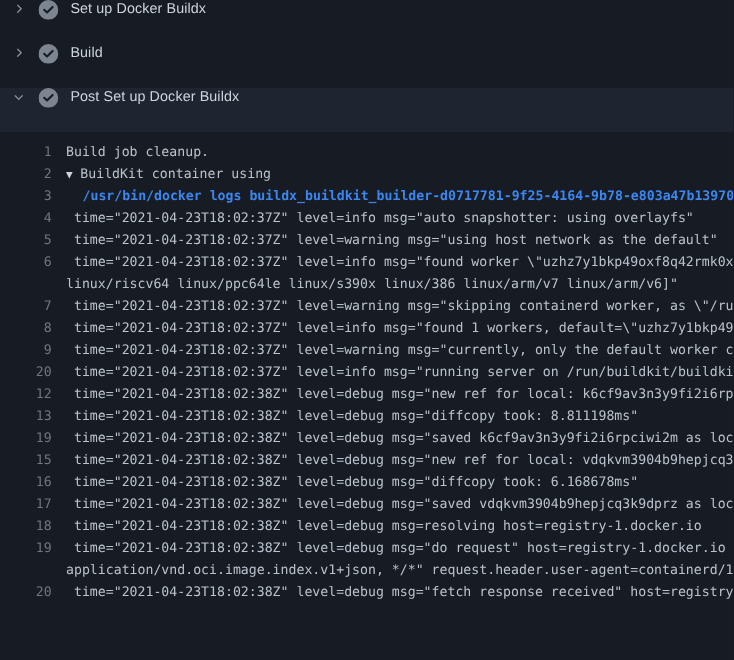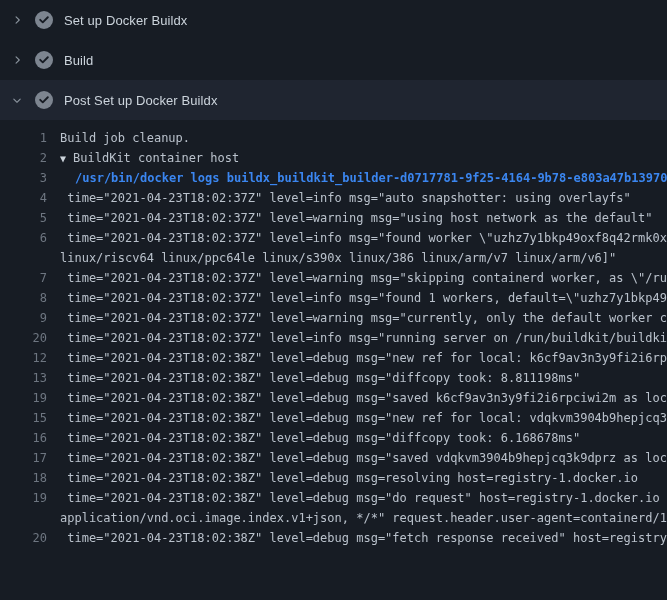--- a/index.html
+++ b/index.html
@@ -4,21 +4,21 @@
 <style>
   * { box-sizing: border-box; margin: 0; padding: 0; }
   html, body { background: #171c24; }
   body {
     width: 667px; height: 600px; overflow: hidden;
     font-family: "Liberation Sans", sans-serif;
   }
   .viewer { width: 667px; height: 600px; overflow: hidden; background: var(--bg, #171c24); }
 
   .section-header {
-    display: flex; align-items: center; height: 40px;
+    display: flex; height: 40px;
     padding: 0 16px 0 10px; gap: 11px; cursor: pointer;
   }
   .section-header.expanded { background: var(--header-hl, #1f2530); }
   .chev {
     width: 14px; height: 16px; flex: 0 0 14px;
     display: flex; align-items: center; justify-content: center;
     color: var(--chevron, #8b949e);
   }
   .section-header.expanded .chev svg { transform: rotate(90deg); }
   .step-icon { width: 18px; height: 18px; flex: 0 0 18px; display: flex; align-items: center; }
@@ -88,21 +88,21 @@
     <span class="section-label">Post Set up Docker Buildx</span>
   </div>
     </div>
   <div class="log-area" id="log-area">
       <div class="log-row">
     <span class="log-num">1</span>
     <span class="log-text">Build job cleanup.</span>
   </div>
       <div class="log-row">
     <span class="log-num">2</span>
-    <span class="log-text"><span class="group-caret">▼</span><span>BuildKit container host</span></span>
+    <span class="log-text"><span class="group-caret">▼</span><span>BuildKit container using</span></span>
   </div>
       <div class="log-row">
     <span class="log-num">3</span>
     <span class="log-text command">/usr/bin/docker logs buildx_buildkit_builder-d0717781-9f25-4164-9b78-e803a47b13970</span>
   </div>
       <div class="log-row">
     <span class="log-num">4</span>
     <span class="log-text"> time="2021-04-23T18:02:37Z" level=info msg="auto snapshotter: using overlayfs"</span>
   </div>
       <div class="log-row">

